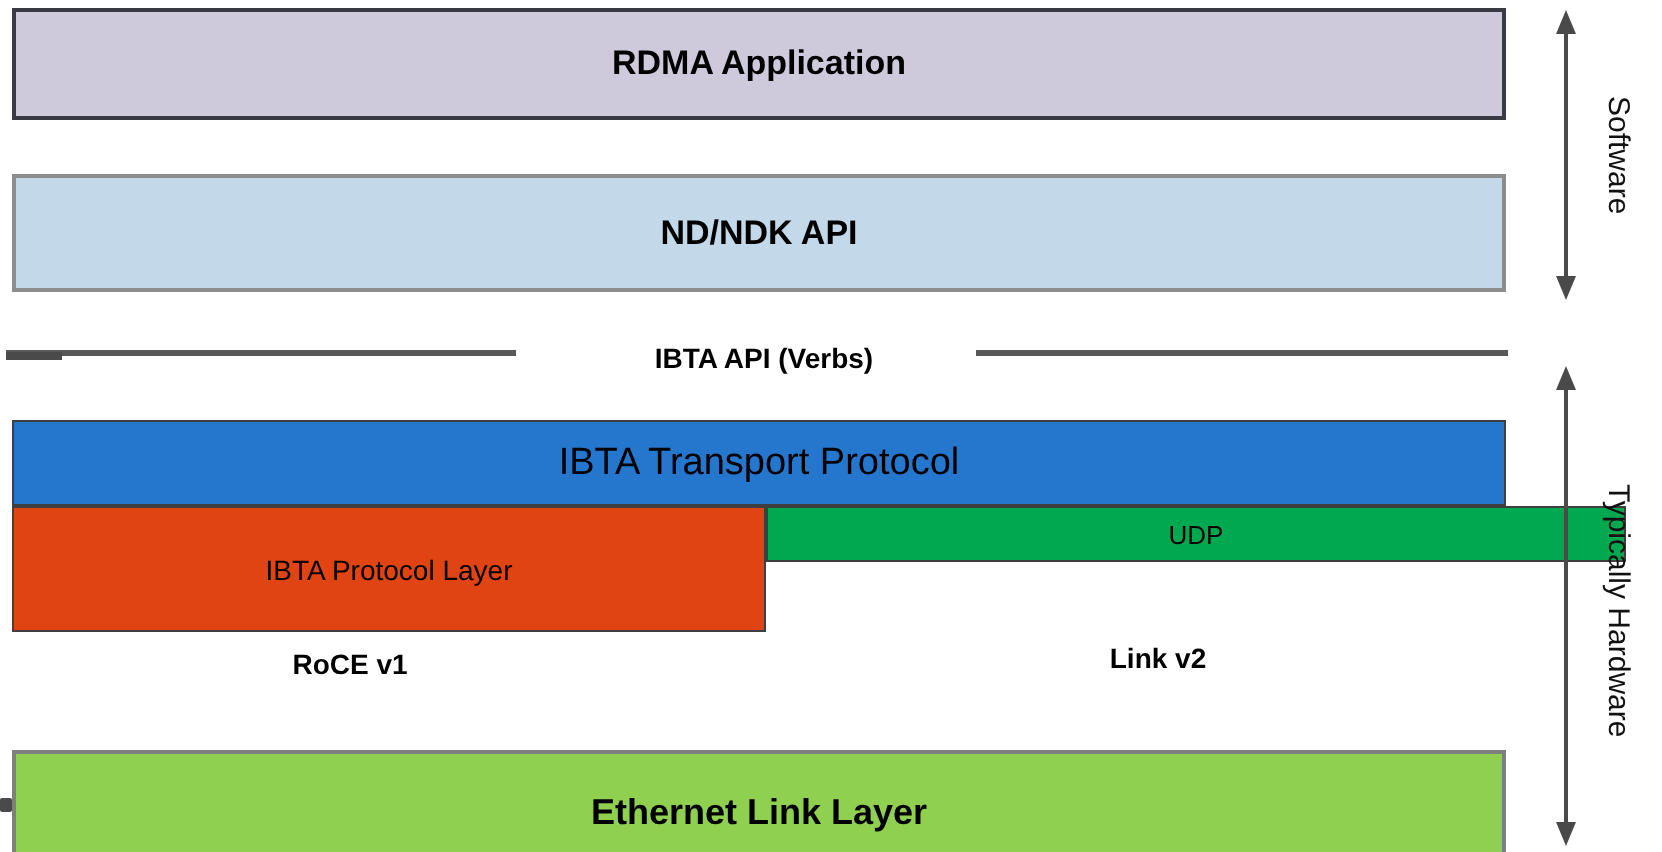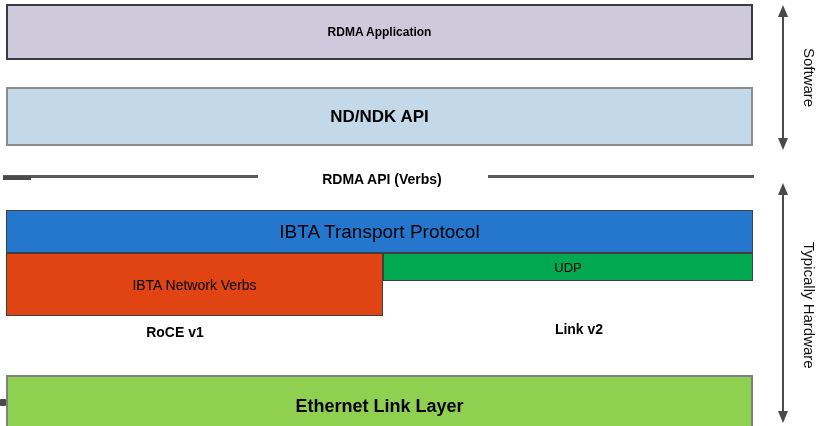--- a/index.html
+++ b/index.html
@@ -15,21 +15,21 @@
     box-sizing:border-box;
     display:flex;
     align-items:center;
     justify-content:center;
     color:#000000;
     text-align:center;
   }
   .box-app{
     left:6px;top:4px;width:747px;height:56px;
     border:2px solid #3a3a42;
-    font-size:12px;font-weight:bold;
+    font-size:17px;font-weight:bold;
   }
   .box-ndk{
     left:6px;top:87px;width:747px;height:59px;
     border:2px solid #8c8c8c;
     font-size:17px;font-weight:bold;align-items:center;
   }
   .verbs-label{
     position:absolute;
     left:282px;top:170px;width:200px;height:18px;
     display:flex;align-items:center;justify-content:center;
@@ -43,21 +43,21 @@
     left:6px;top:210px;width:747px;height:43px;
     border:1.5px solid #3f3f3f;
     font-size:19px;
   }
   .box-network{
     left:6px;top:253px;width:377px;height:63px;
     border:1.5px solid #3f3f3f;
     font-size:14px;
   }
   .box-udp{
-    left:383px;top:253px;width:370px;height:28px;
+    left:383px;top:253px;width:430px;height:28px;
     border:1.5px solid #3f3f3f;
     font-size:13px;
   }
   .box-ip{
     left:383px;top:281px;width:370px;height:35px;
     border:1.5px solid #3f3f3f;
     font-size:13px;
   }
   .roce-label{
     position:absolute;width:140px;height:18px;
@@ -98,29 +98,29 @@
   <div class="box box-app" style="background-color: rgb(207, 201, 220);">
     <span>RDMA Application</span>
   </div>
 
   <div class="box box-ndk" style="background-color: rgb(195, 217, 233);">
     <span>ND/NDK API</span>
   </div>
 
   <div class="verbs-line left" style="background-color: rgb(89, 89, 89);"></div>
   <div class="verbs-line left-cap" style="background-color: rgb(74, 74, 74);"></div>
-  <div class="verbs-label">RDMA API (Verbs)</div>
+  <div class="verbs-label">IBTA API (Verbs)</div>
   <div class="verbs-line right" style="background-color: rgb(89, 89, 89);"></div>
 
   <div class="box box-transport" style="background-color: rgb(37, 119, 206);">
     <span>IBTA Transport Protocol</span>
   </div>
 
   <div class="box box-network" style="background-color: rgb(224, 68, 19);">
-    <span>IBTA Network Verbs</span>
+    <span>IBTA Protocol Layer</span>
   </div>
 
   <div class="box box-udp" style="background-color: rgb(0, 168, 80);">
     <span>UDP</span>
   </div>
 
 
   <div class="roce-label roce-v1">RoCE v1</div>
   <div class="roce-label roce-v2">Link v2</div>
 

